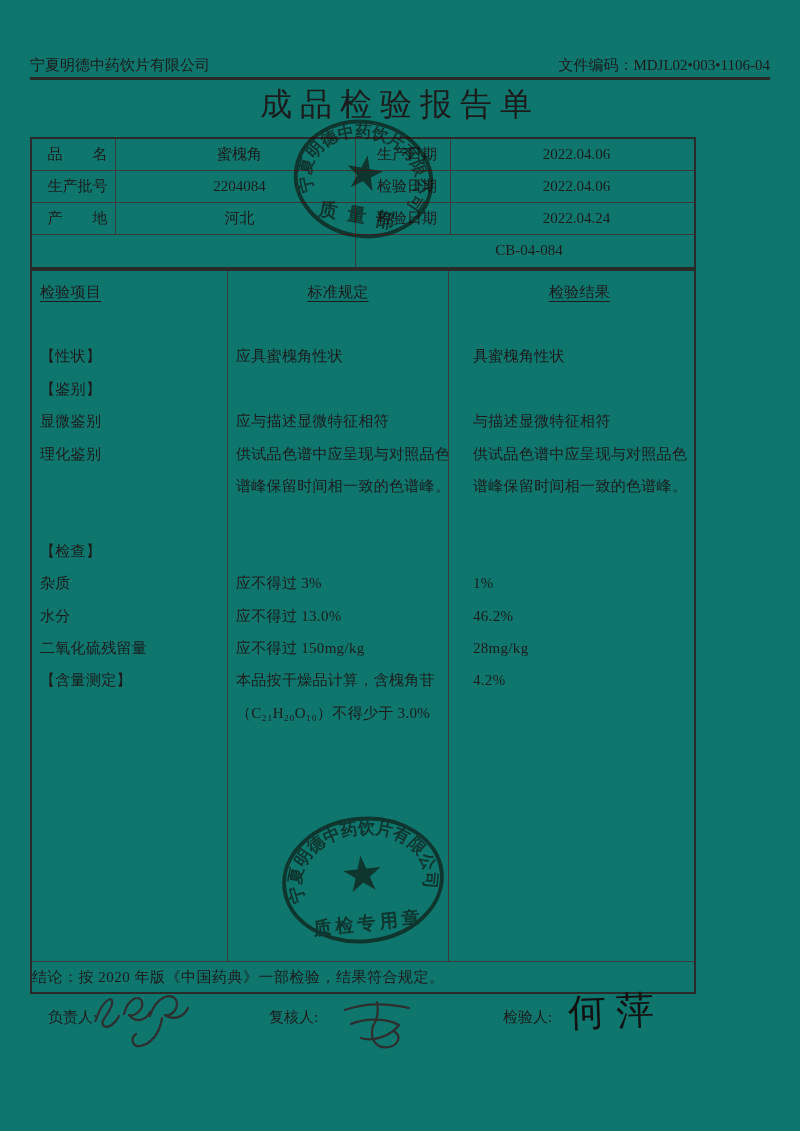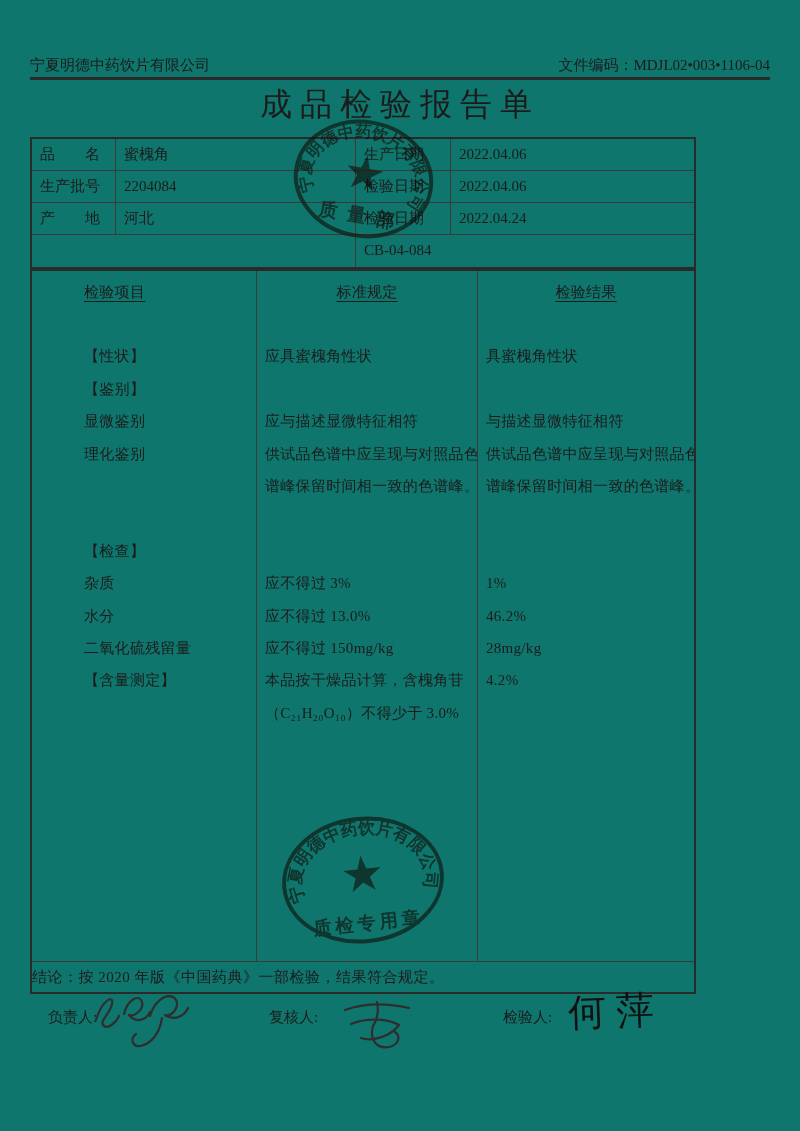--- a/index.html
+++ b/index.html
@@ -11,34 +11,34 @@
        justify-content:space-between;font-size:15px;white-space:nowrap;}
   .rule{position:absolute;left:30px;top:77px;width:740px;height:2.5px;background:#2a2a2a;}
   .title{position:absolute;left:0;top:83px;width:800px;text-align:center;
          font-size:32px;font-weight:normal;letter-spacing:8px;}
 
   
   .info{position:absolute;left:30px;top:137px;width:666px;box-sizing:border-box;
         border:2px solid #2a2a2a;display:grid;grid-template-columns:83px 240px 95px 1fr;
         font-size:15px;background:transparent;}
   .ic{height:32px;line-height:31px;padding-left:8px;box-sizing:border-box;
-      border-bottom:1.5px solid #3a3a3a;white-space:nowrap;overflow:hidden;}
+      border-bottom:1.5px solid #3a3a3a;white-space:nowrap;overflow:hidden;text-align:center;}
   .bl{border-left:1.5px solid #3a3a3a;}
   .nb{border-bottom:none;}
   .span2a{grid-column:1/3;}
   .span2b{grid-column:3/5;}
 
   
   .results{position:absolute;left:30px;top:269px;width:666px;box-sizing:border-box;
            border:2px solid #2a2a2a;font-size:15px;}
   .cols{display:flex;height:690px;}
   .col{box-sizing:border-box;padding-top:5px;overflow:hidden;}
-  .c1{width:225px;border-right:1.5px solid #3a3a3a;padding-left:44px;}
+  .c1{width:196px;border-right:1.5px solid #3a3a3a;}
   .c2{width:221px;border-right:1.5px solid #3a3a3a;}
-  .c3{flex:1;}
+  .c3{flex:1;margin-left:16px;}
   .line{height:32.4px;display:flex;align-items:center;padding:0 8px;
         white-space:nowrap;letter-spacing:.3px;}
   .center{justify-content:center;}
   .u{text-decoration:underline;text-underline-offset:4px;}
   .concl{height:30px;line-height:30px;border-top:1.5px solid #3a3a3a;
          text-align:left;letter-spacing:.5px;}
 
   
   .stamp{position:absolute;opacity:.82;mix-blend-mode:multiply;pointer-events:none;}
   .stamp text{font-family:"Liberation Serif","DejaVu Serif",serif;font-weight:bold;}

